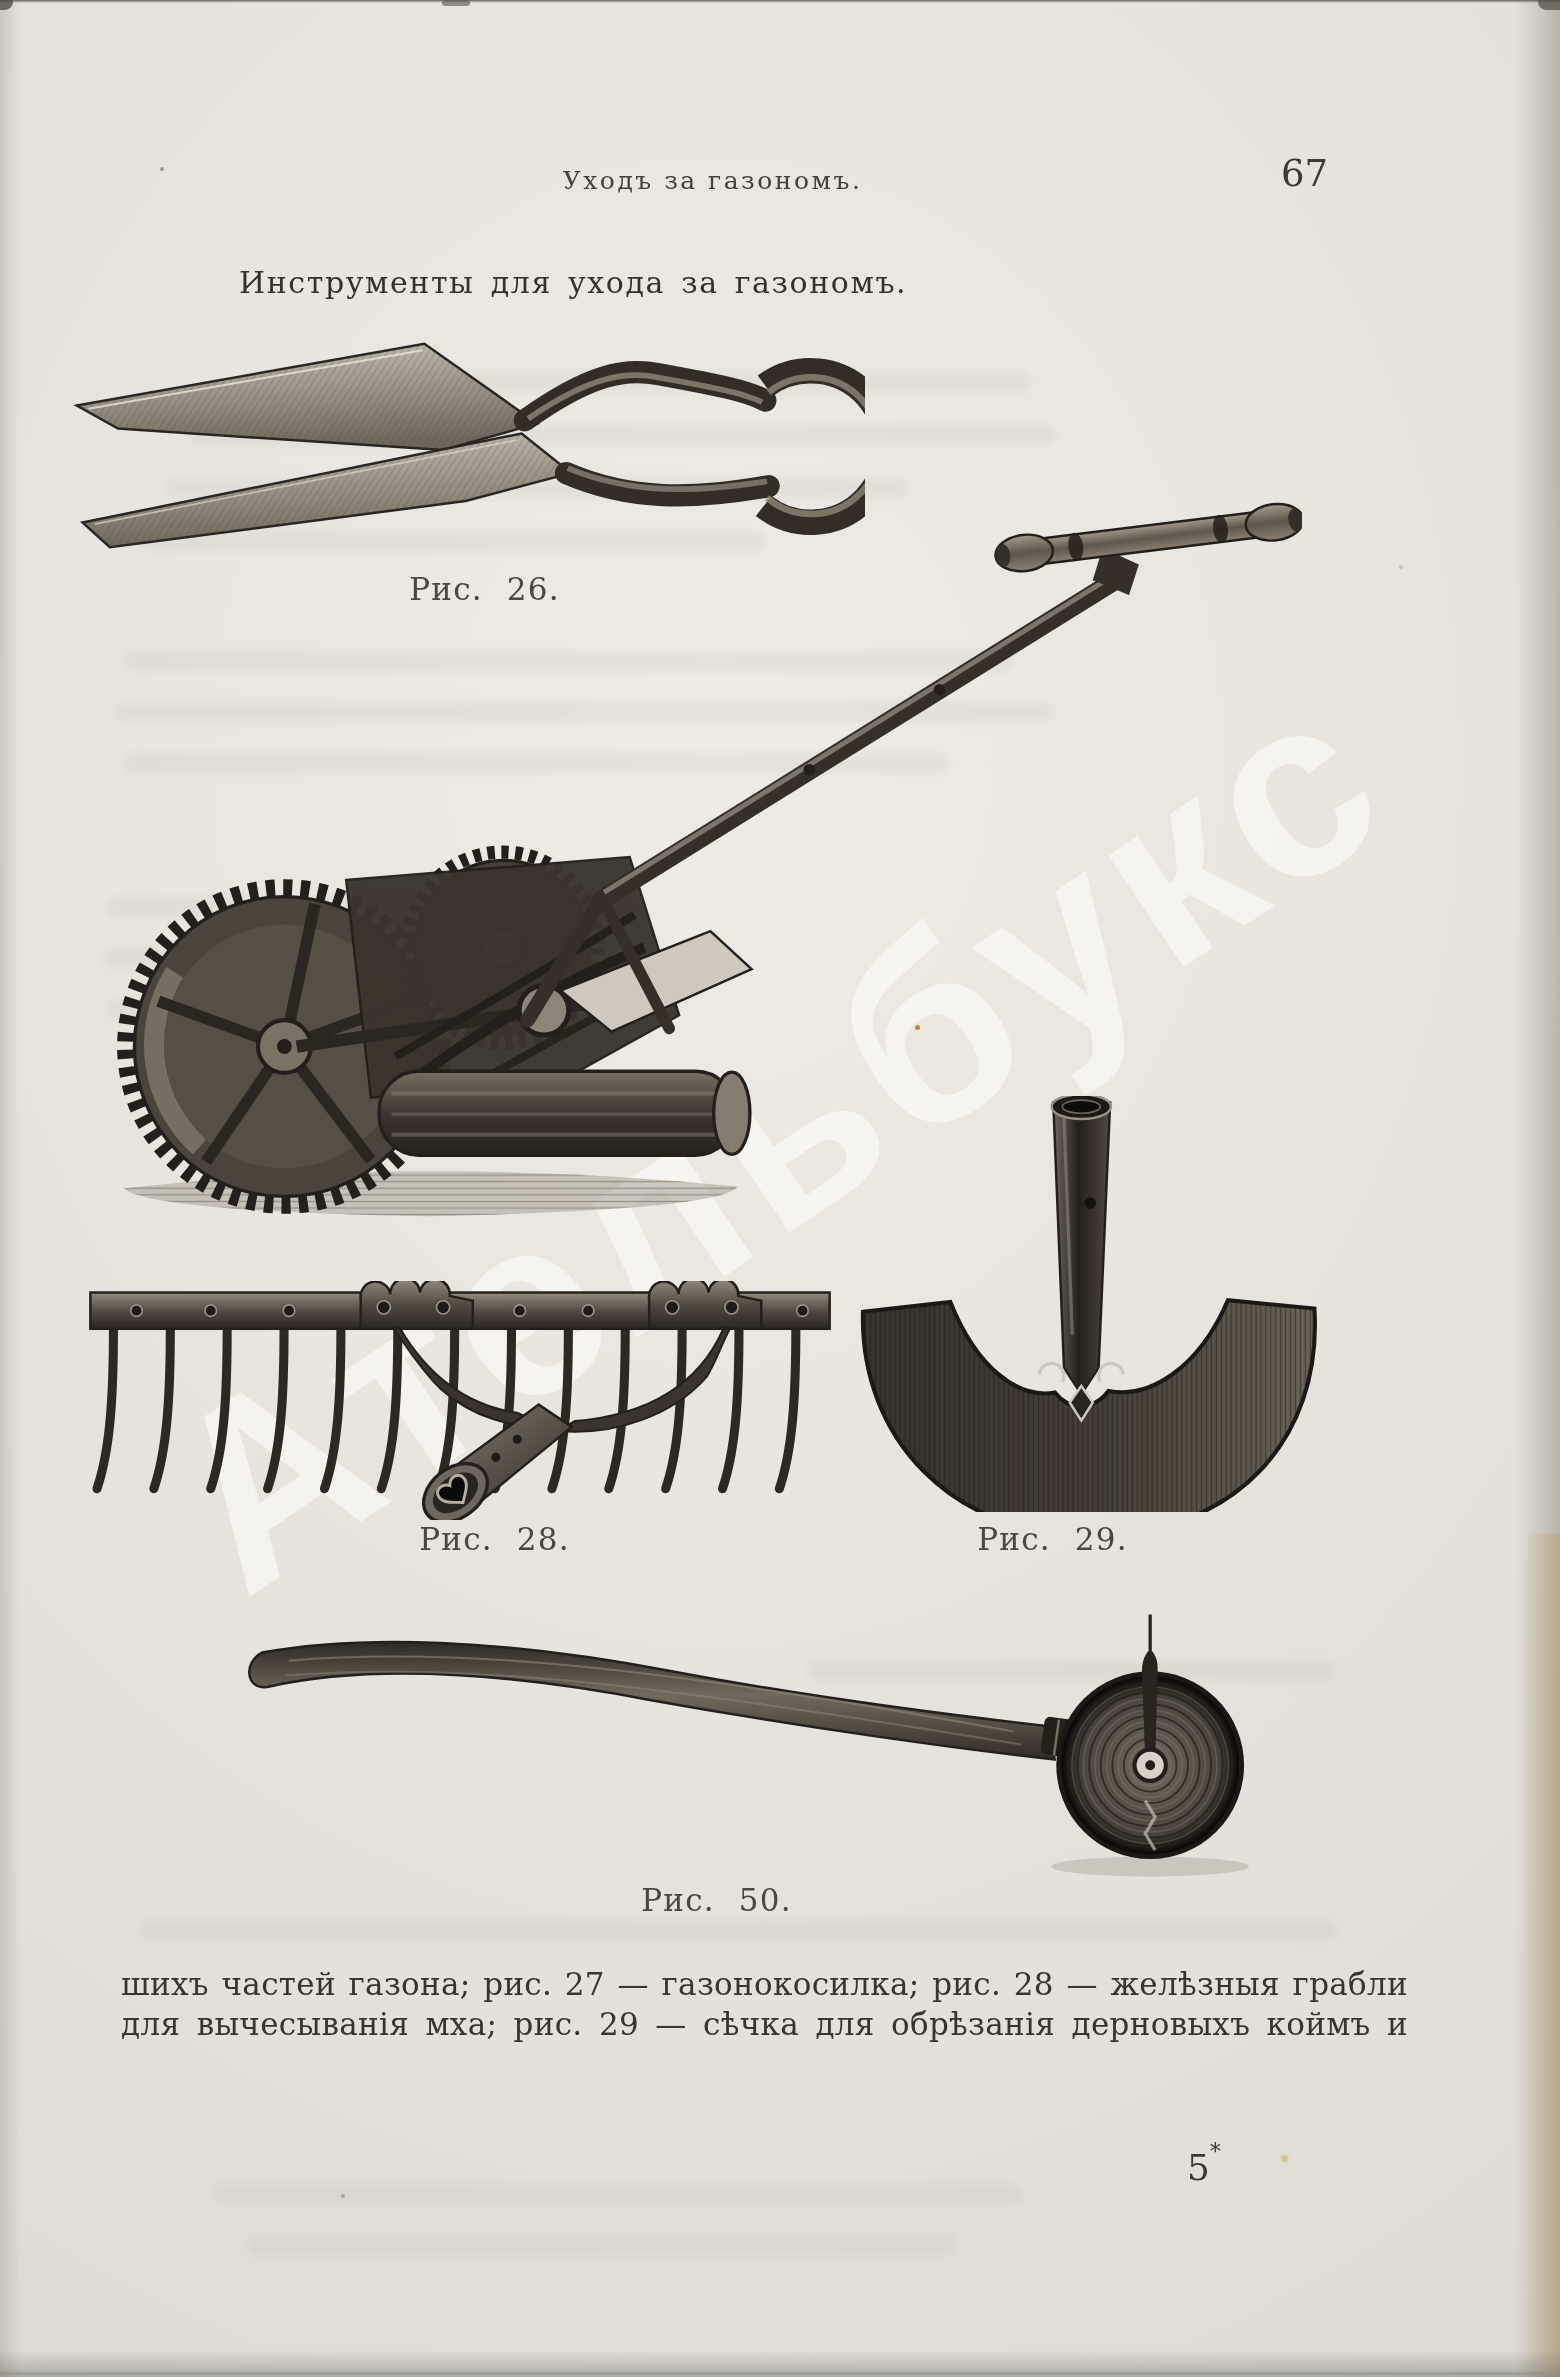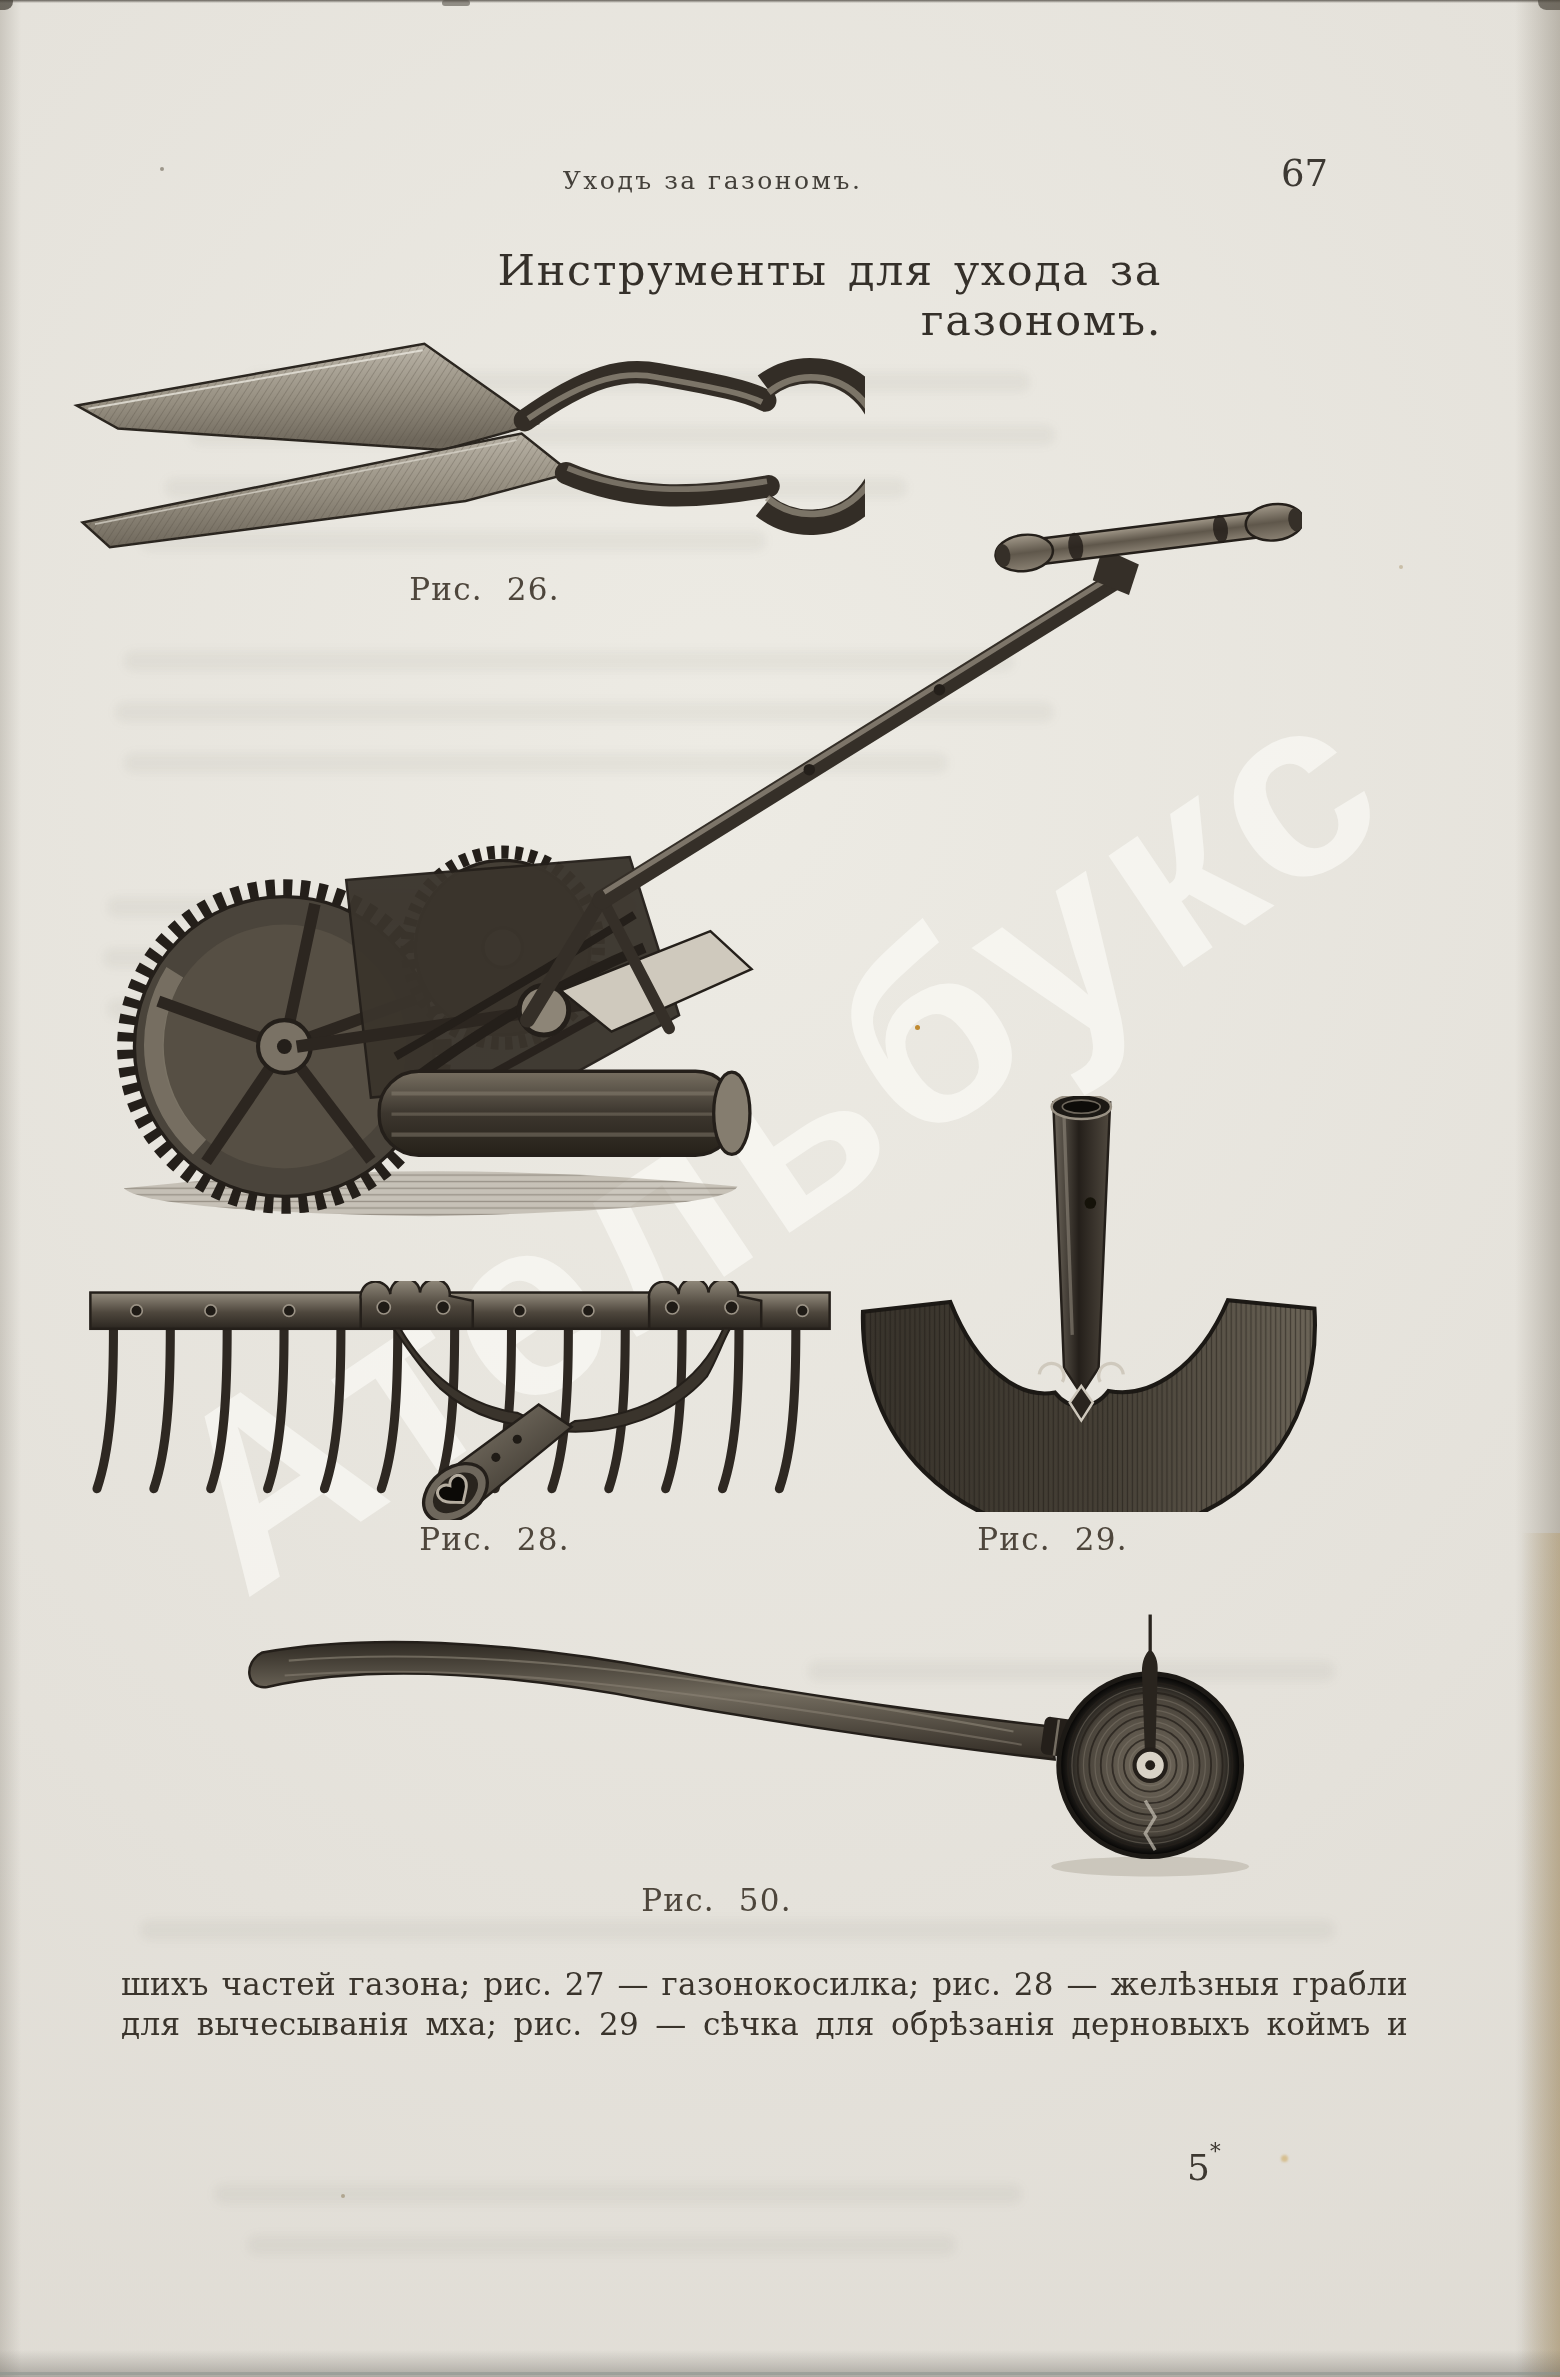--- a/index.html
+++ b/index.html
@@ -13,22 +13,22 @@
   
   .running-head{
     left:321px;top:166px;width:783px;text-align:center;
     font-size:25px;letter-spacing:2.5px;color:#44403a;
   }
   .page-number{
     left:1259px;top:152px;width:91px;text-align:center;
     font-size:37px;color:#3d3933;
   }
   .section-title{
-    left:239px;top:245px;width:923px;text-align:right;
-    font-size:43px;letter-spacing:1.6px;color:#35302a;word-spacing:5px;
+    left:239px;top:265px;width:923px;text-align:left;
+    font-size:30px;letter-spacing:1.6px;color:#35302a;word-spacing:5px;
   }
   .fig-caption{
     width:313px;text-align:center;font-size:31px;color:#4e463c;
     letter-spacing:1.2px;word-spacing:13px;
   }
   .caption-block{
     left:121px;top:1964px;width:1287px;color:#3a342c;
     font-size:31px;line-height:40px;letter-spacing:0.3px;
   }
   .caption-block .just{text-align:justify;text-align-last:justify;}

